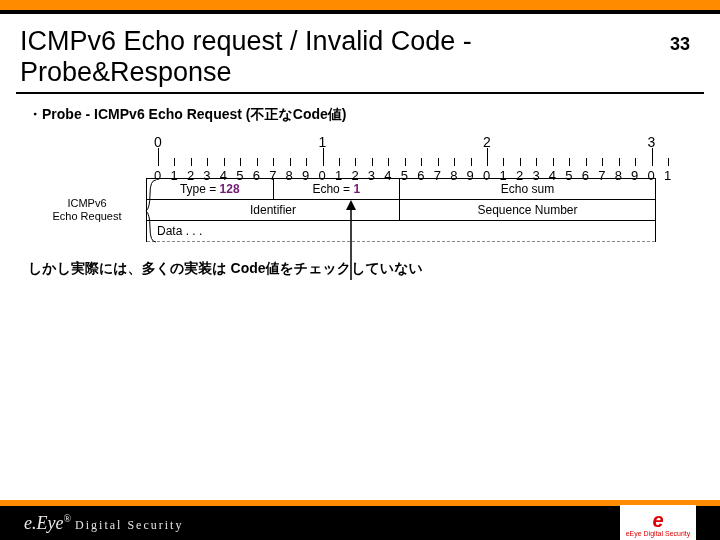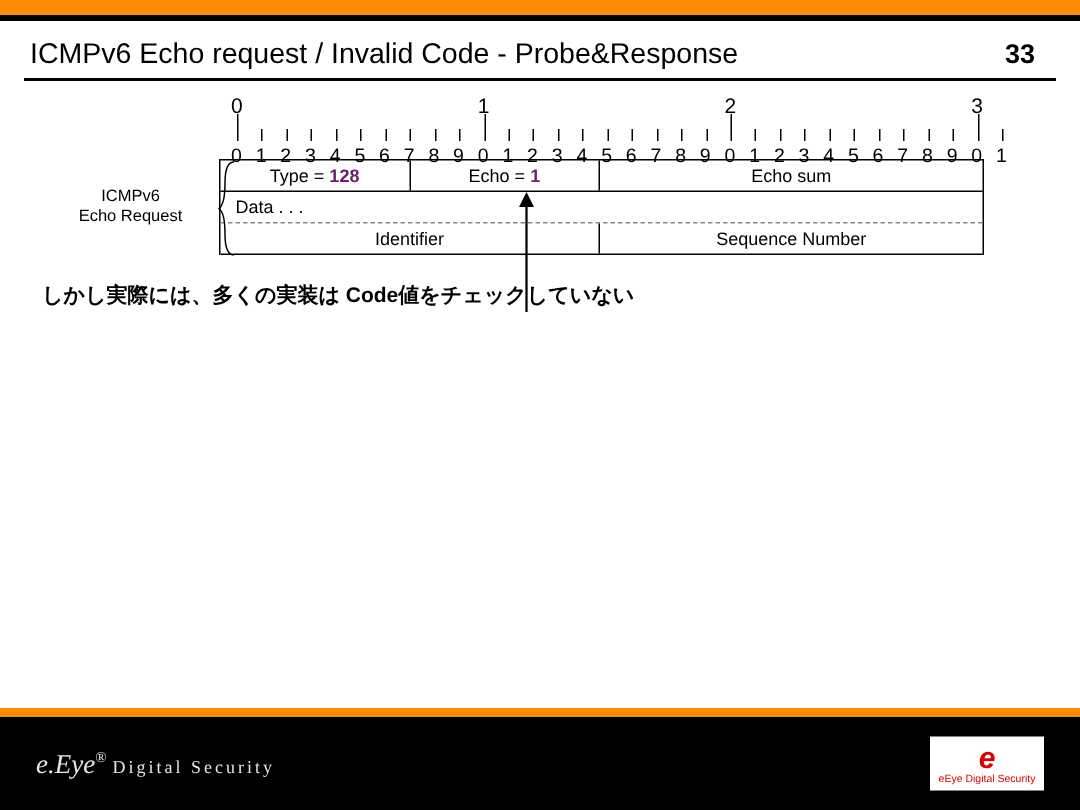--- a/index.html
+++ b/index.html
@@ -1,20 +1,20 @@
 <!DOCTYPE html>
 <html><head>
 <meta charset="utf-8">
 <style>
   * { margin: 0; padding: 0; box-sizing: border-box; }
   body { width: 720px; height: 540px; font-family: Arial, sans-serif; background: #fff; position: relative; overflow: hidden; }
   .top-bar { height: 10px; background: #ff8c00; }
   .black-line { height: 4px; background: #000; }
   .header { display: flex; align-items: baseline; padding: 12px 20px 4px 20px; }
-  .title { font-size: 19px; font-weight: normal; color: #000; flex: 1; }
+  .title { font-size: 27px; font-weight: normal; color: #000; flex: 1; }
   .page-num { font-size: 18px; font-weight: bold; color: #000; margin-right: 10px; }
   .underline { height: 2px; background: #000; margin: 0 16px 12px 16px; }
   .content { padding: 0 28px; }
   .bullet-line { font-size: 14px; font-weight: bold; color: #000; margin-bottom: 14px; }
   .diagram-area { position: relative; margin-left: 130px; }
   .ruler { position: relative; height: 40px; width: 510px; }
   .tick { position: absolute; top: 20px; width: 1px; height: 8px; background: #000; }
   .tick.major { top: 10px; height: 18px; }
   .tick-label { position: absolute; top: -4px; font-size: 14px; color: #000; }
   .tick-label.minor { top: 30px; font-size: 13px; }
@@ -32,40 +32,41 @@
   .r2c2 { width: 256px; }
   .r3 { border-bottom: 1px dashed #888; }
   .r3c1 { width: 100px; text-align: left; padding-left: 10px; }
   .r3c2 { flex: 1; }
   .red { color: #701a75; font-weight: bold; }
   .arrow-svg { position: absolute; left: 186px; top: 62px; }
   .note1 { font-size: 14px; font-weight: bold; margin-top: 78px; }
   .note2 { font-size: 14px; font-weight: bold; margin-top: 18px; }
   .footer { position: absolute; bottom: 0; left: 0; right: 0; }
   .footer-orange { height: 6px; background: #ff8c00; }
-  .footer-black { height: 62px; background: #000; display: flex; align-items: center; justify-content: space-between; padding: 0 24px; }
+  .footer-black { height: 34px; background: #000; display: flex; align-items: center; justify-content: space-between; padding: 0 24px; }
   .logo-left { color: #fff; font-size: 18px; font-style: italic; font-family: "Times New Roman", serif; opacity: 0.9; }
   .logo-left .sup { font-size: 10px; vertical-align: super; font-style: normal; }
   .logo-left .sec { font-size: 12px; letter-spacing: 2px; margin-left: 4px; font-style: normal; }
   .logo-right { width: 76px; height: 36px; background: #fff; display: flex; align-items: center; justify-content: center; font-size: 7px; color: #d00; flex-direction: column; }
   .logo-right .e { font-size: 20px; font-weight: bold; font-style: italic; line-height: 1; }
 </style>
 </head>
 <body>
 
 <div class="top-bar"></div>
 <div class="black-line"></div>
 
 <div class="header">
   <div class="title">ICMPv6 Echo request / Invalid Code - Probe&amp;Response</div>
   <div class="page-num">33</div>
 </div>
 <div class="underline"></div>
 
 <div class="content">
+  <div class="bullet-line">・Probe - ICMPv6 Echo Request (不正なCode値)</div>
 
   <div class="diagram-area">
     <div class="ruler" id="ruler">
         <div class="tick major" style="left: 0px;"></div>
         <div class="tick-label minor" style="left: -4px;">0</div>
         <div class="tick-label" style="left: -4px;">0</div>
         <div class="tick" style="left: 16.4516px;"></div>
         <div class="tick-label minor" style="left: 12.4516px;">1</div>
         <div class="tick" style="left: 32.9032px;"></div>
         <div class="tick-label minor" style="left: 28.9032px;">2</div>
@@ -139,27 +140,27 @@
           </svg>
         <span>ICMPv6</span>
         <span>Echo Request</span>
       </div>
       <div class="rows">
         <div class="row">
           <div class="cell r1c1"><span>Type = </span><span class="red">128</span></div>
           <div class="cell r1c2"><span>Echo = </span><span class="red">1</span></div>
           <div class="cell r1c3">Echo sum</div>
         </div>
+        <div class="row">
+          <div class="cell r2c1">Identifier</div>
+          <div class="cell r2c2">Sequence Number</div>
+        </div>
         <div class="row r3">
           <div class="cell r3c1" style="border-right:none">Data . . .</div>
           <div class="cell r3c2" style="border-right:none"></div>
-        </div>
-        <div class="row">
-          <div class="cell r2c1">Identifier</div>
-          <div class="cell r2c2">Sequence Number</div>
         </div>
       </div>
     </div>
 
     <svg class="arrow-svg" width="14" height="80">
       <line x1="7" y1="80" x2="7" y2="8" stroke="#000" stroke-width="1.5"></line>
       <polygon points="7,0 2,10 12,10" fill="#000"></polygon>
     </svg>
   </div>
 

